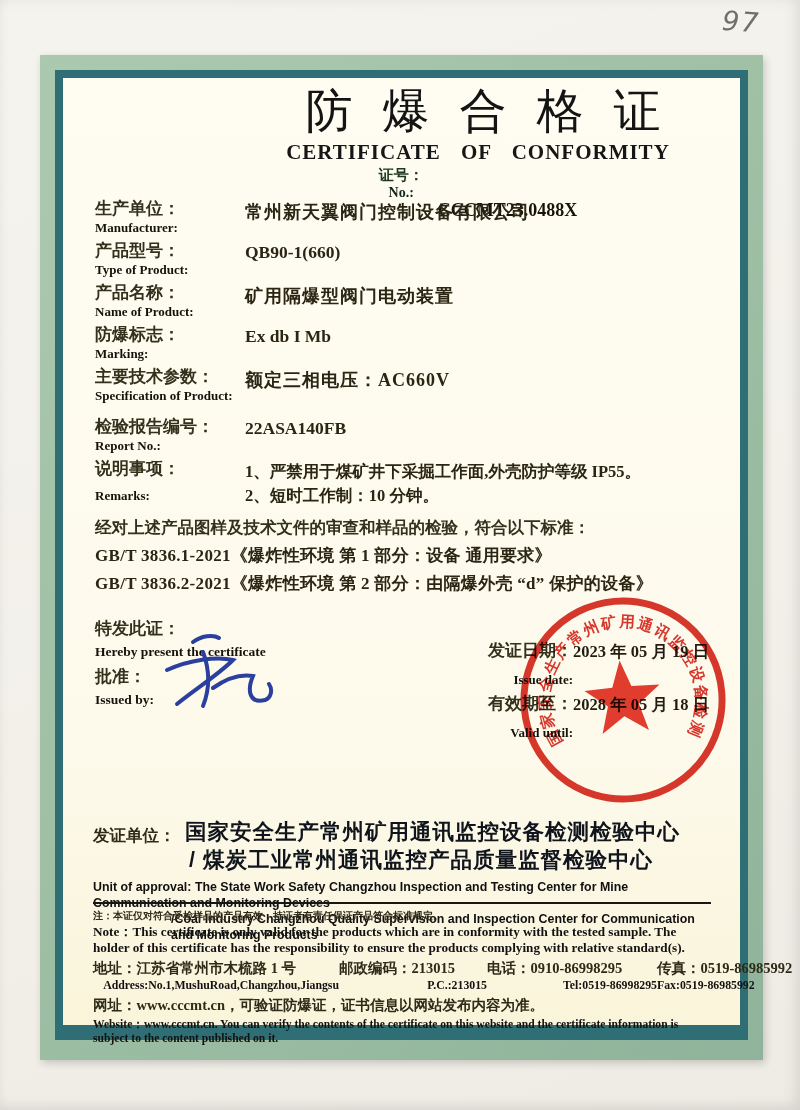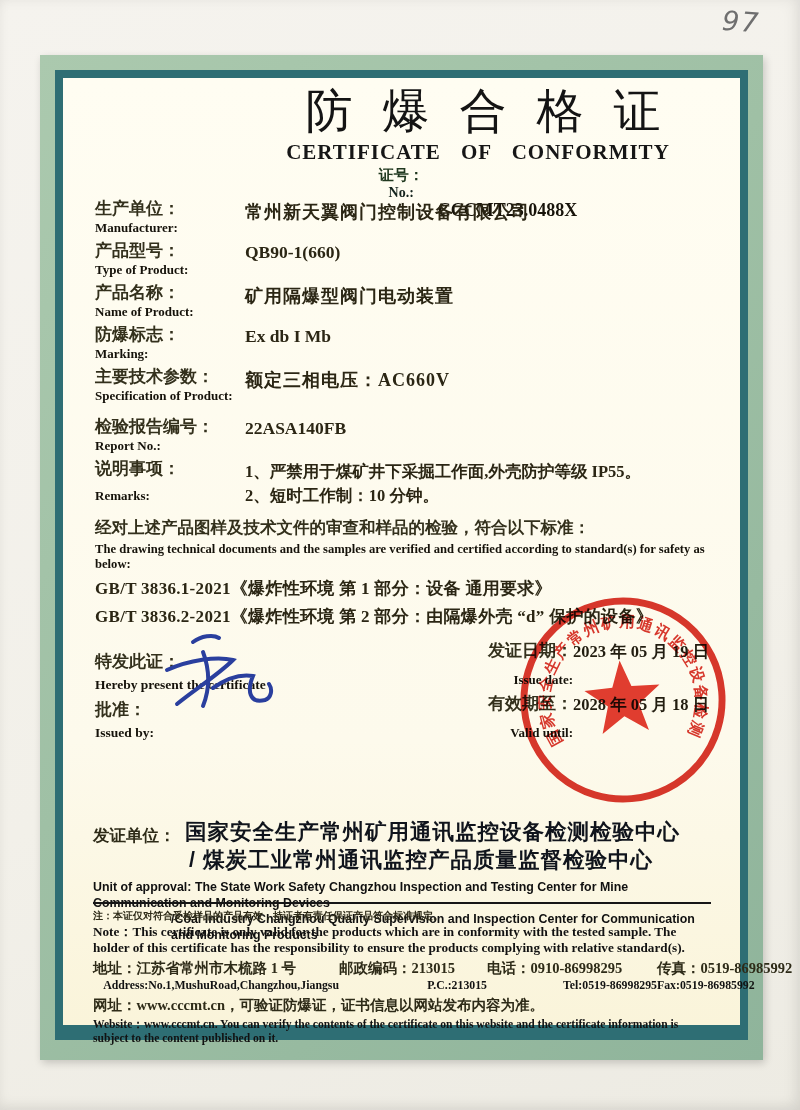--- a/index.html
+++ b/index.html
@@ -175,21 +175,20 @@
             <div class="en" style="margin-top:8px;">Remarks:</div>
           </div>
           <div class="val">
             <div class="rline">1、严禁用于煤矿井下采掘工作面,外壳防护等级 IP55。</div>
             <div class="rline">2、短时工作制：10 分钟。</div>
           </div>
         </div>
 
         <div class="standards">
           <div class="icn">经对上述产品图样及技术文件的审查和样品的检验，符合以下标准：</div>
-          <div class="ien">The drawing technical documents and the samples are verified and certified according to standard(s) for safety as below:</div>
           <div class="item">GB/T 3836.1-2021《爆炸性环境 第 1 部分：设备 通用要求》</div>
           <div class="item">GB/T 3836.2-2021《爆炸性环境 第 2 部分：由隔爆外壳 “d” 保护的设备》</div>
         </div>
 
         <div class="present">
           <div class="cn">特发此证：</div>
           <div class="en">Hereby present the certificate</div>
           <div class="cn cn2">批准：</div>
           <div class="en">Issued by:</div>
         </div>

